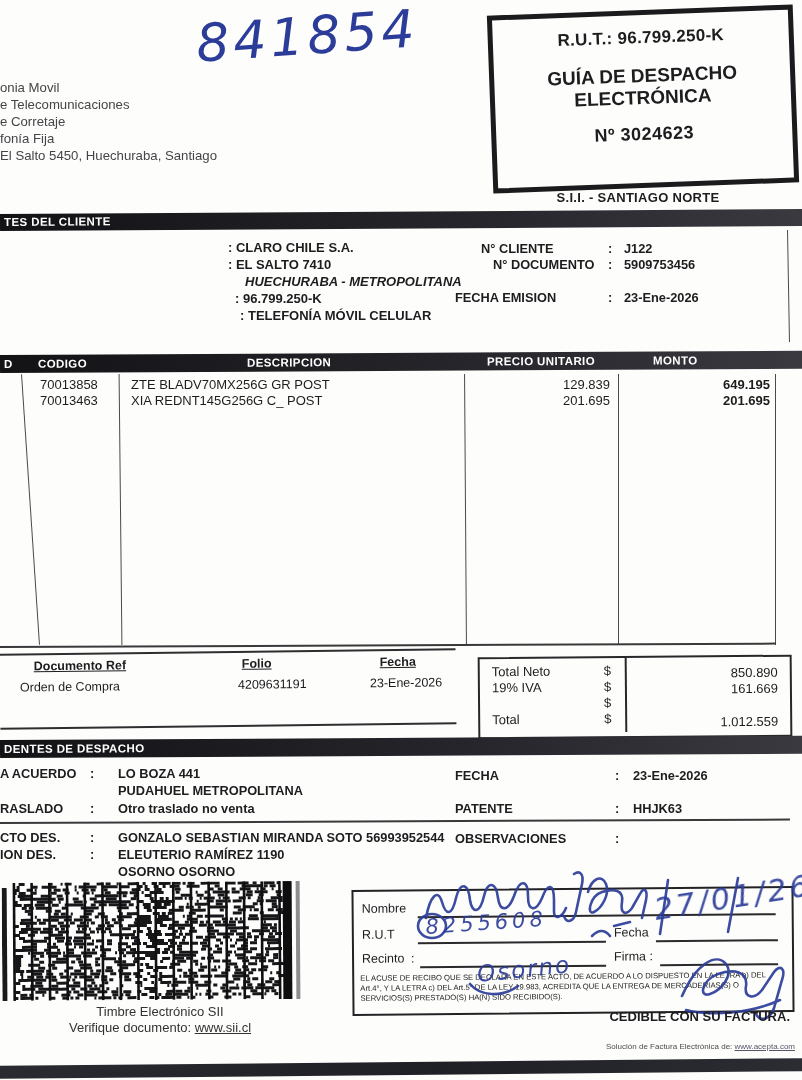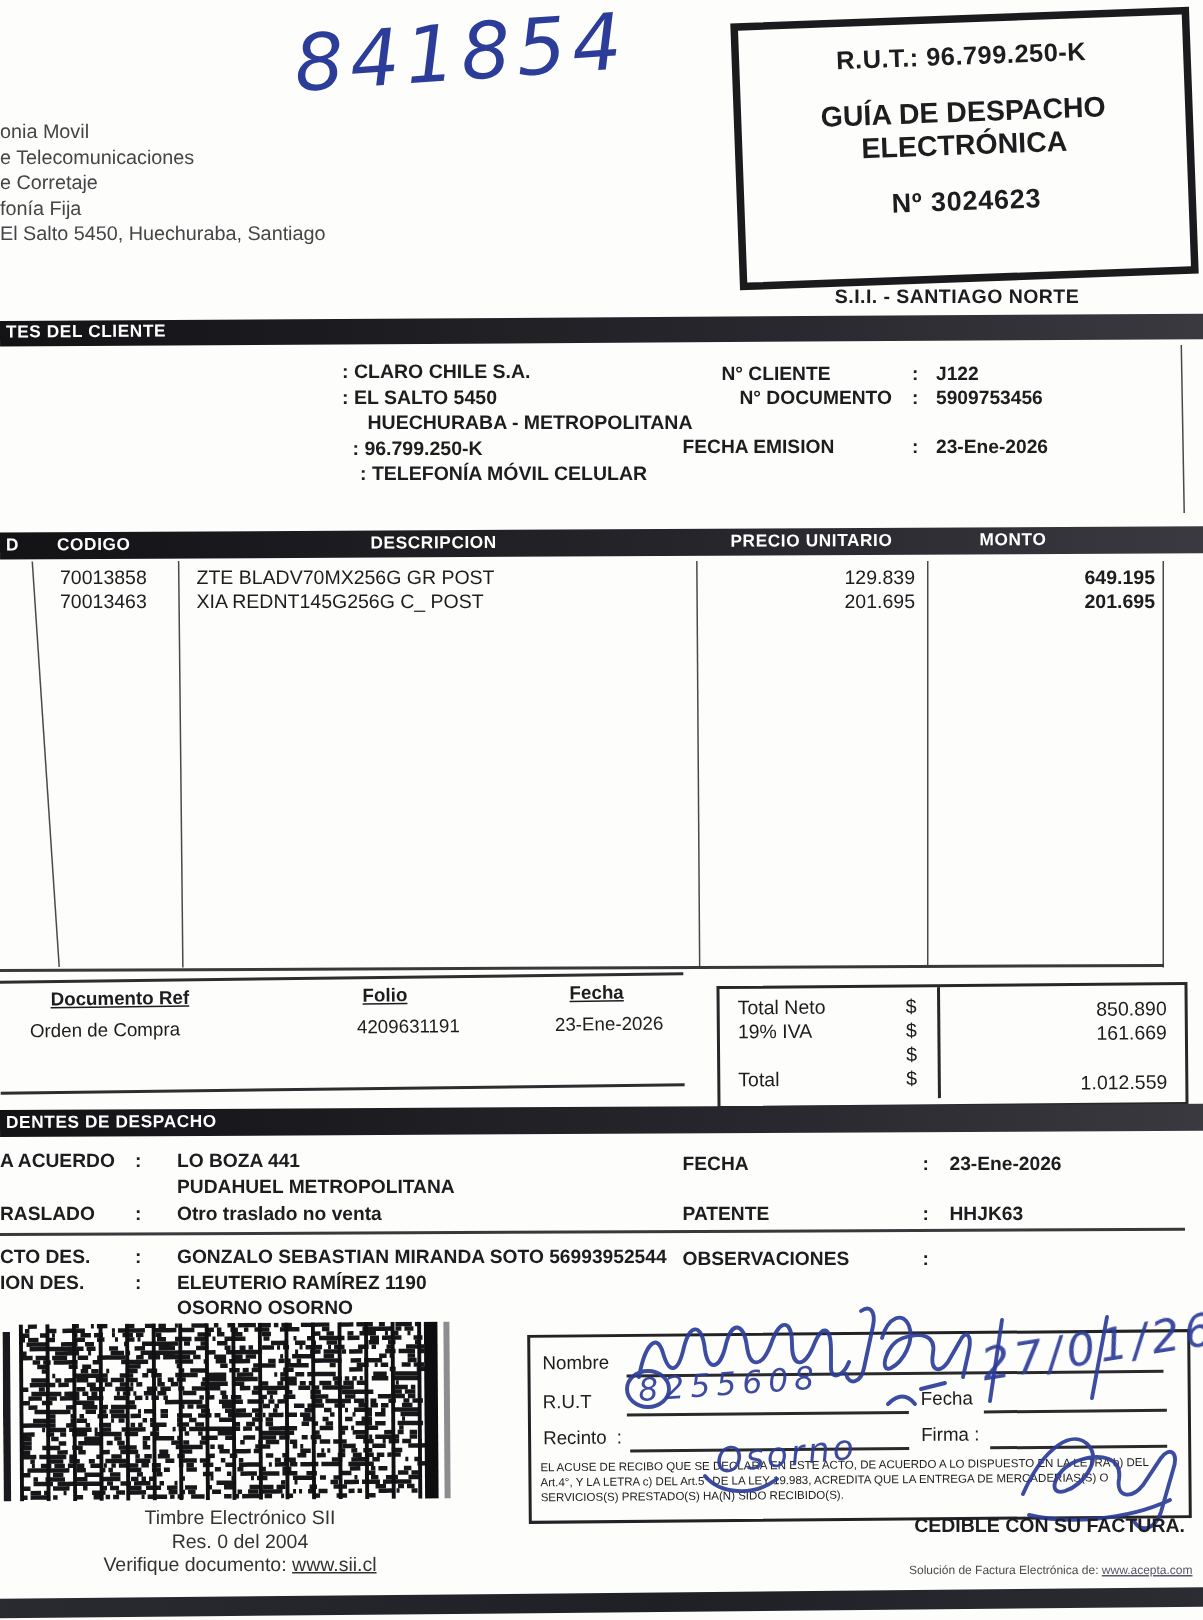--- a/index.html
+++ b/index.html
@@ -51,22 +51,22 @@
     <div class="rut">R.U.T.: 96.799.250-K</div>
     <div class="t1">GUÍA DE DESPACHO</div>
     <div class="t2">ELECTRÓNICA</div>
     <div class="num">Nº 3024623</div>
   </div>
   <div class="abs b" style="left:490px;top:190px;width:296px;text-align:center;font-size:13px;letter-spacing:.3px;">S.I.I. - SANTIAGO NORTE</div>
 
   <div class="bar" style="top:214px;transform:rotate(-0.35deg);">TES DEL CLIENTE</div>
   <div class="abs" style="left:228px;top:239px;font-weight:bold;font-size:13px;line-height:17px;">
     <div>:  CLARO CHILE S.A.</div>
-    <div>:  EL SALTO 5450</div>
-    <div style="margin-left:17px;">HUECHURABA -  METROPOLITANA</div>
+    <div>:  EL SALTO 7410</div>
+    <div style="margin-left:17px;font-style:italic;">HUECHURABA -  METROPOLITANA</div>
     <div style="margin-left:7px;">:  96.799.250-K</div>
     <div style="margin-left:12px;">:  TELEFONÍA MÓVIL CELULAR</div>
   </div>
   <div class="lbl" style="left:455px;top:241px;padding-left:26px;">N° CLIENTE</div>
   <div class="val" style="left:608px;top:241px;">:</div>
   <div class="val" style="left:624px;top:241px;">J122</div>
   <div class="lbl" style="left:455px;top:257px;padding-left:38px;">N° DOCUMENTO</div>
   <div class="val" style="left:608px;top:257px;">:</div>
   <div class="val" style="left:624px;top:257px;">5909753456</div>
   <div class="lbl" style="left:455px;top:290px;">FECHA EMISION</div>
@@ -211,21 +211,20 @@
         <rect x="241.1" y="0" width="2.6" height="118" fill="#101013"></rect>
         <rect x="258.79999999999995" y="0" width="2.6" height="118" fill="#101013"></rect>
         <rect x="276.5" y="0" width="2.6" height="118" fill="#101013"></rect>
         <rect x="0" y="5" width="5" height="113" fill="#1a1a1e"></rect>
         <rect x="281" y="0" width="9" height="118" fill="#0d0d10"></rect>
         <rect x="294" y="0" width="4" height="118" fill="#8d8d90"></rect>
       </svg>
   </div>
   <div class="abs scan-text" style="left:20px;top:1004px;width:280px;text-align:center;font-size:13px;line-height:15.5px;">
     <div>Timbre Electrónico SII</div>
-    <div>Res. 0 del 2004</div>
     <div>
       <span>Verifique documento: </span><span style="text-decoration:underline;">www.sii.cl</span>
     </div>
   </div>
 
   <div id="receipt">
     <span class="flabel" style="left:8px;top:10px;">Nombre</span>
     <div class="uline" style="left:64px;top:25px;width:358px;"></div>
     <span class="flabel" style="left:8px;top:36px;">R.U.T</span>
     <div class="uline" style="left:64px;top:51px;width:188px;"></div>

